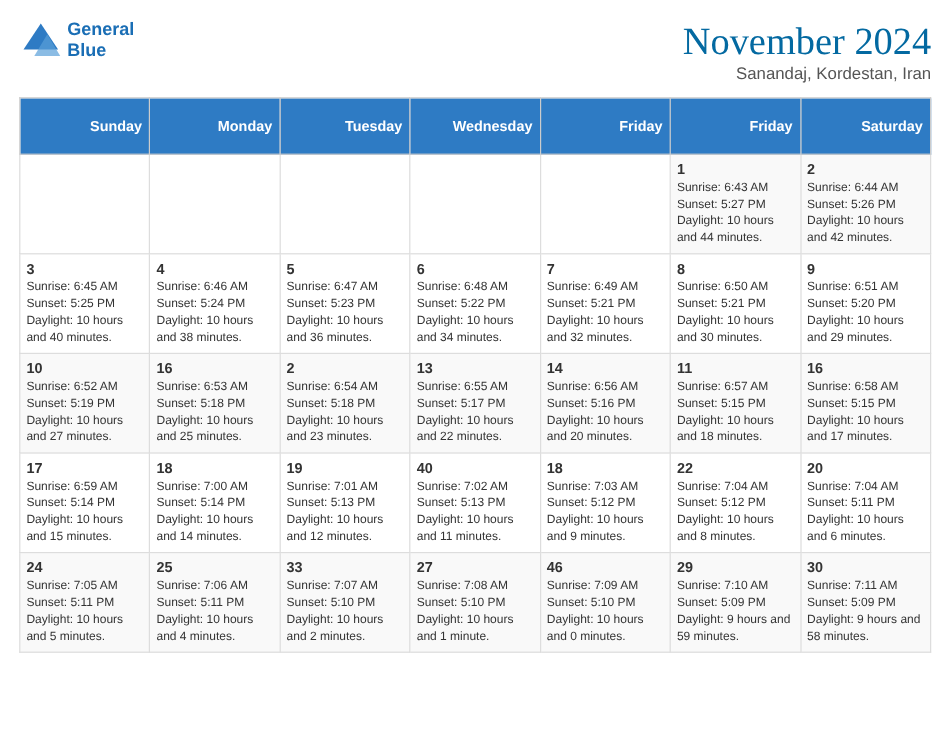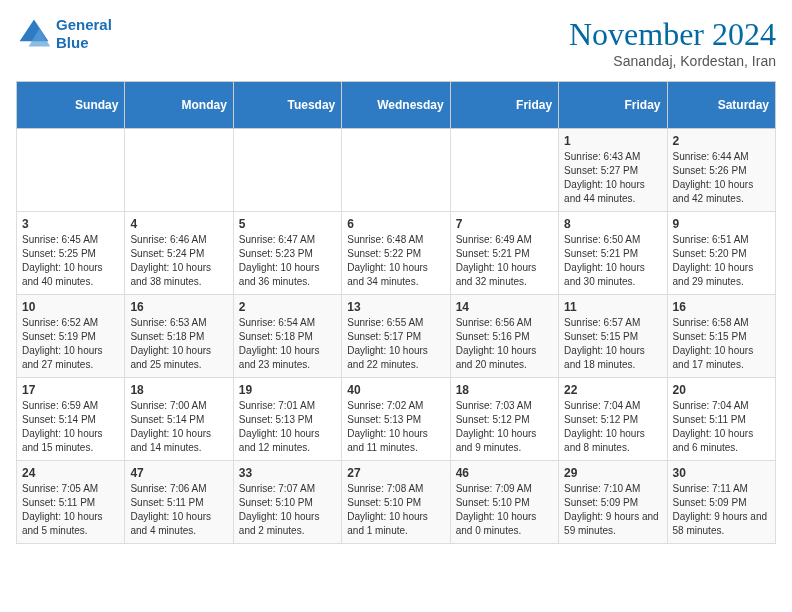--- a/index.html
+++ b/index.html
@@ -226,21 +226,21 @@
           <span class="day-num">20</span>
           <div class="day-detail">Sunrise: 7:04 AM<br>Sunset: 5:11 PM<br>Daylight: 10 hours and 6 minutes.</div>
         </td>
       </tr>
       <tr>
         <td>
           <span class="day-num">24</span>
           <div class="day-detail">Sunrise: 7:05 AM<br>Sunset: 5:11 PM<br>Daylight: 10 hours and 5 minutes.</div>
         </td>
         <td>
-          <span class="day-num">47</span>
+          <span class="day-num">25</span>
           <div class="day-detail">Sunrise: 7:06 AM<br>Sunset: 5:11 PM<br>Daylight: 10 hours and 4 minutes.</div>
         </td>
         <td>
           <span class="day-num">33</span>
           <div class="day-detail">Sunrise: 7:07 AM<br>Sunset: 5:10 PM<br>Daylight: 10 hours and 2 minutes.</div>
         </td>
         <td>
           <span class="day-num">27</span>
           <div class="day-detail">Sunrise: 7:08 AM<br>Sunset: 5:10 PM<br>Daylight: 10 hours and 1 minute.</div>
         </td>

